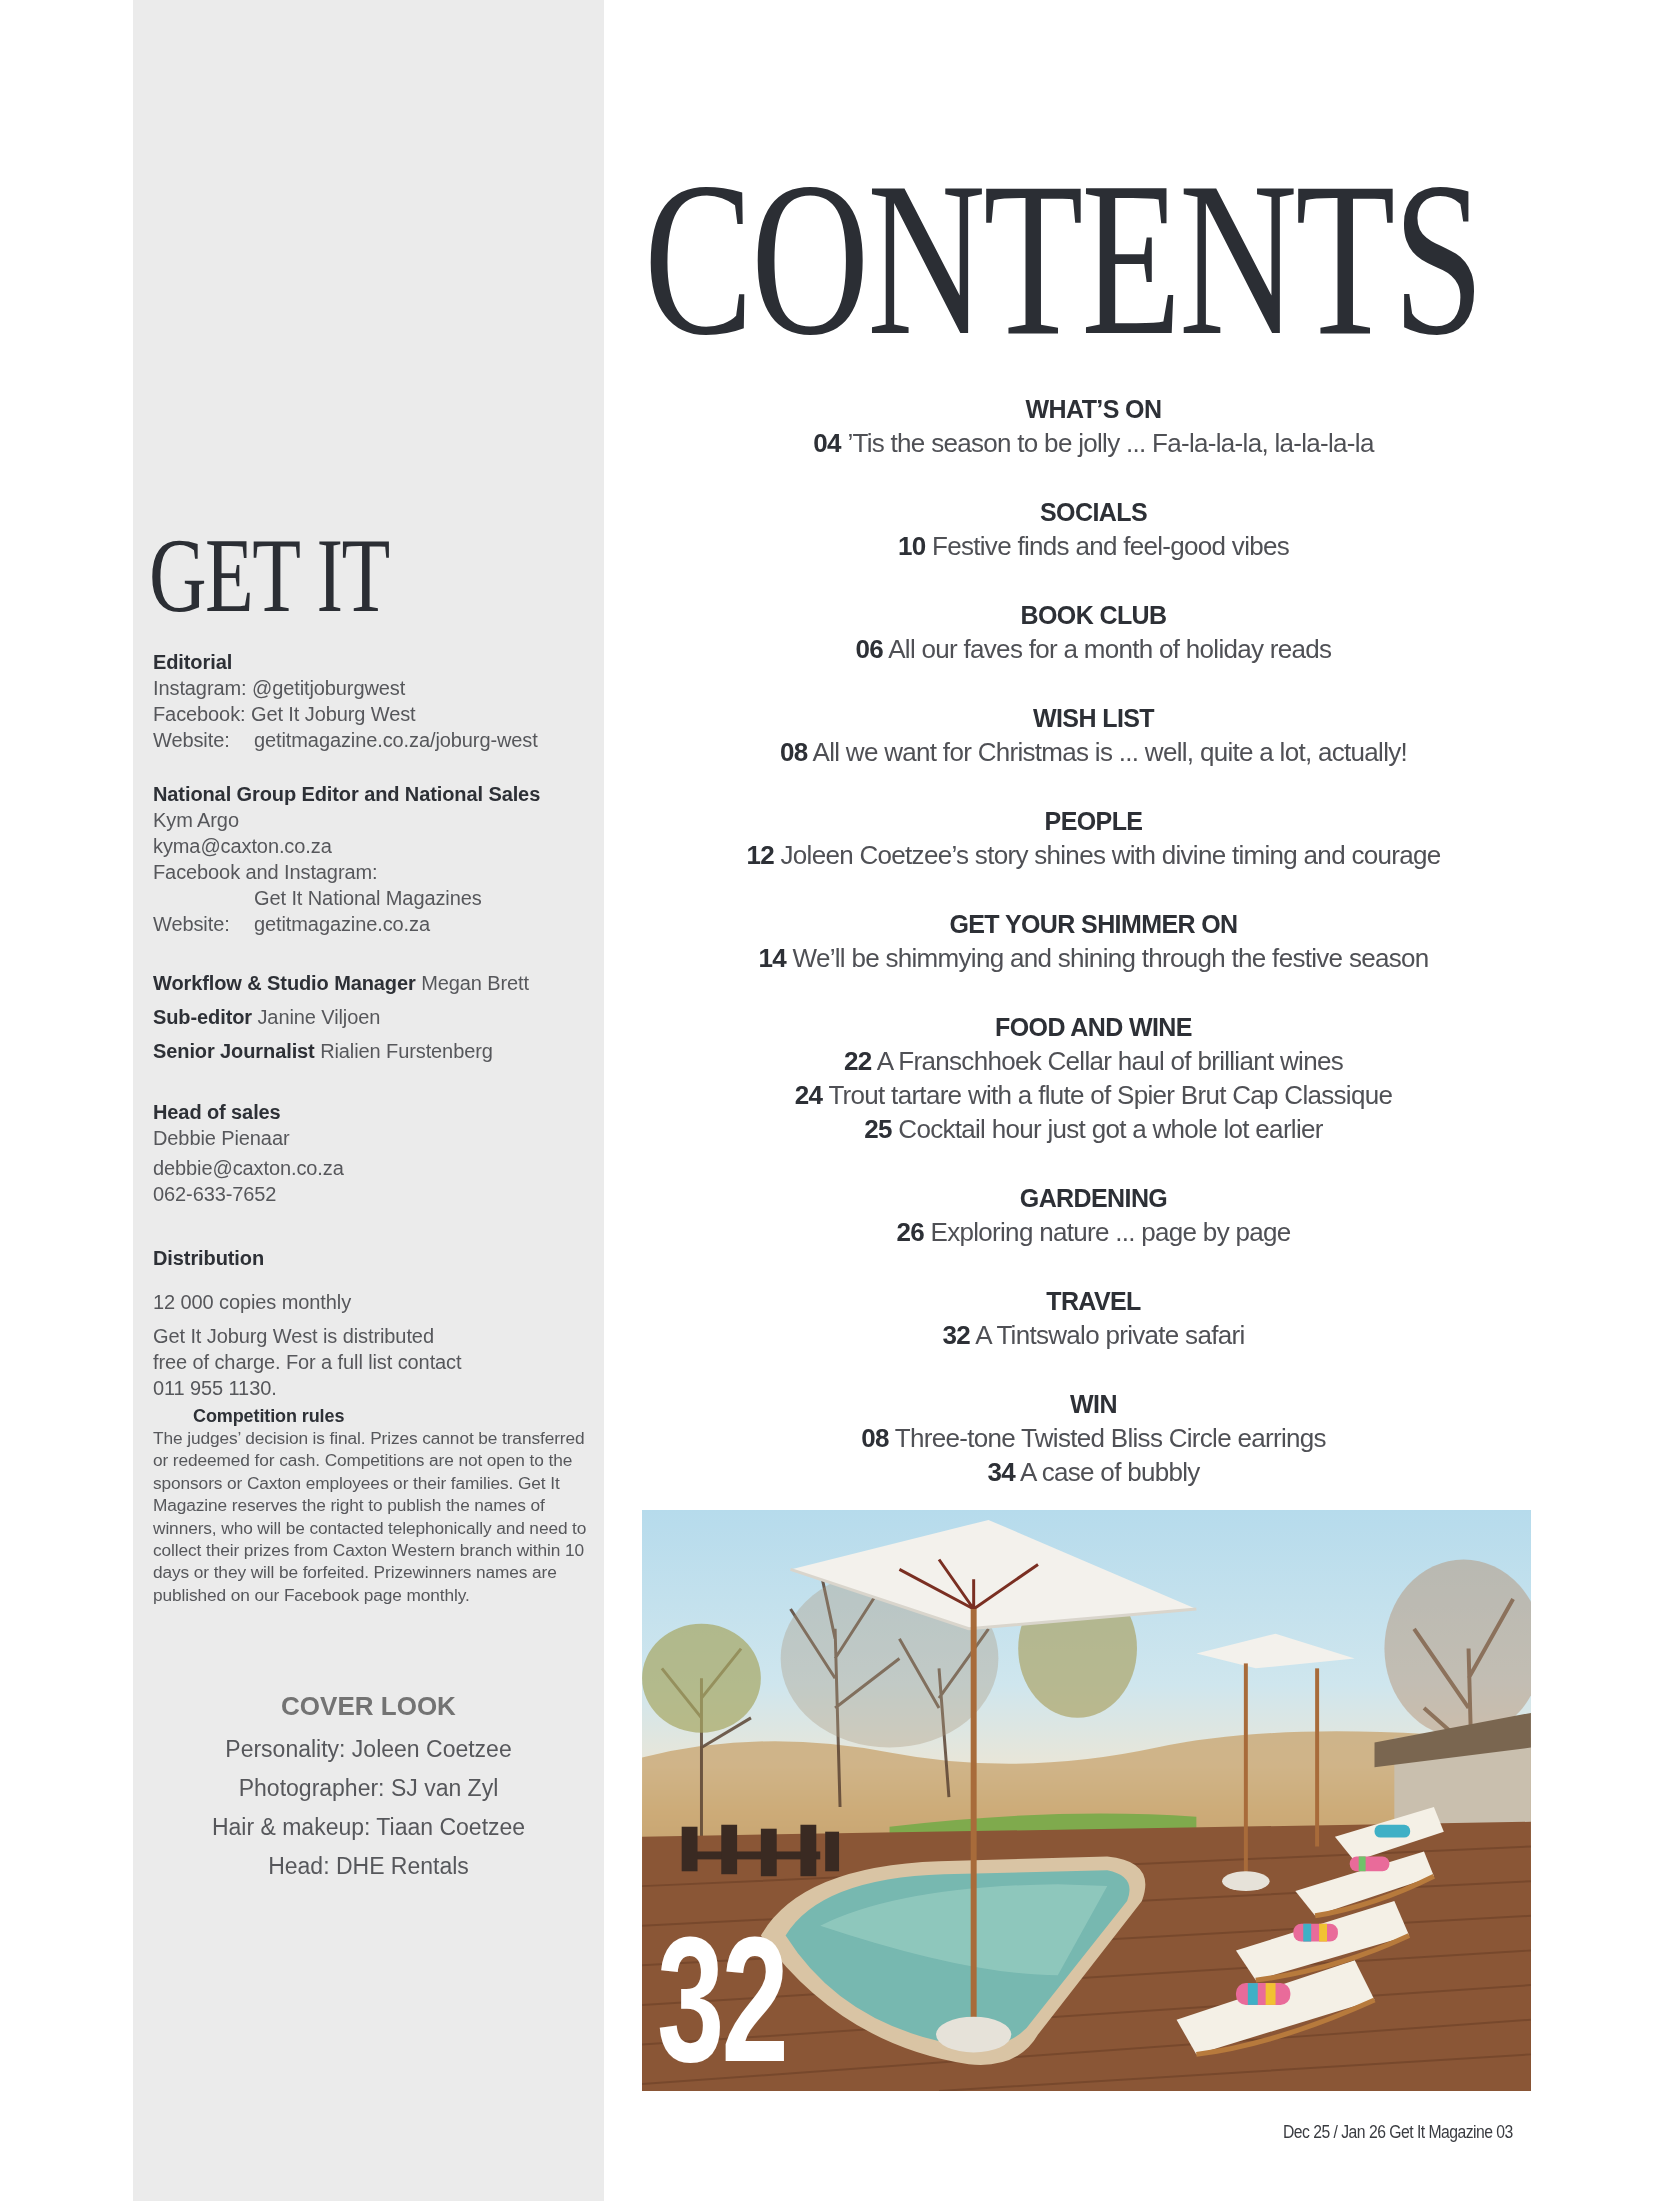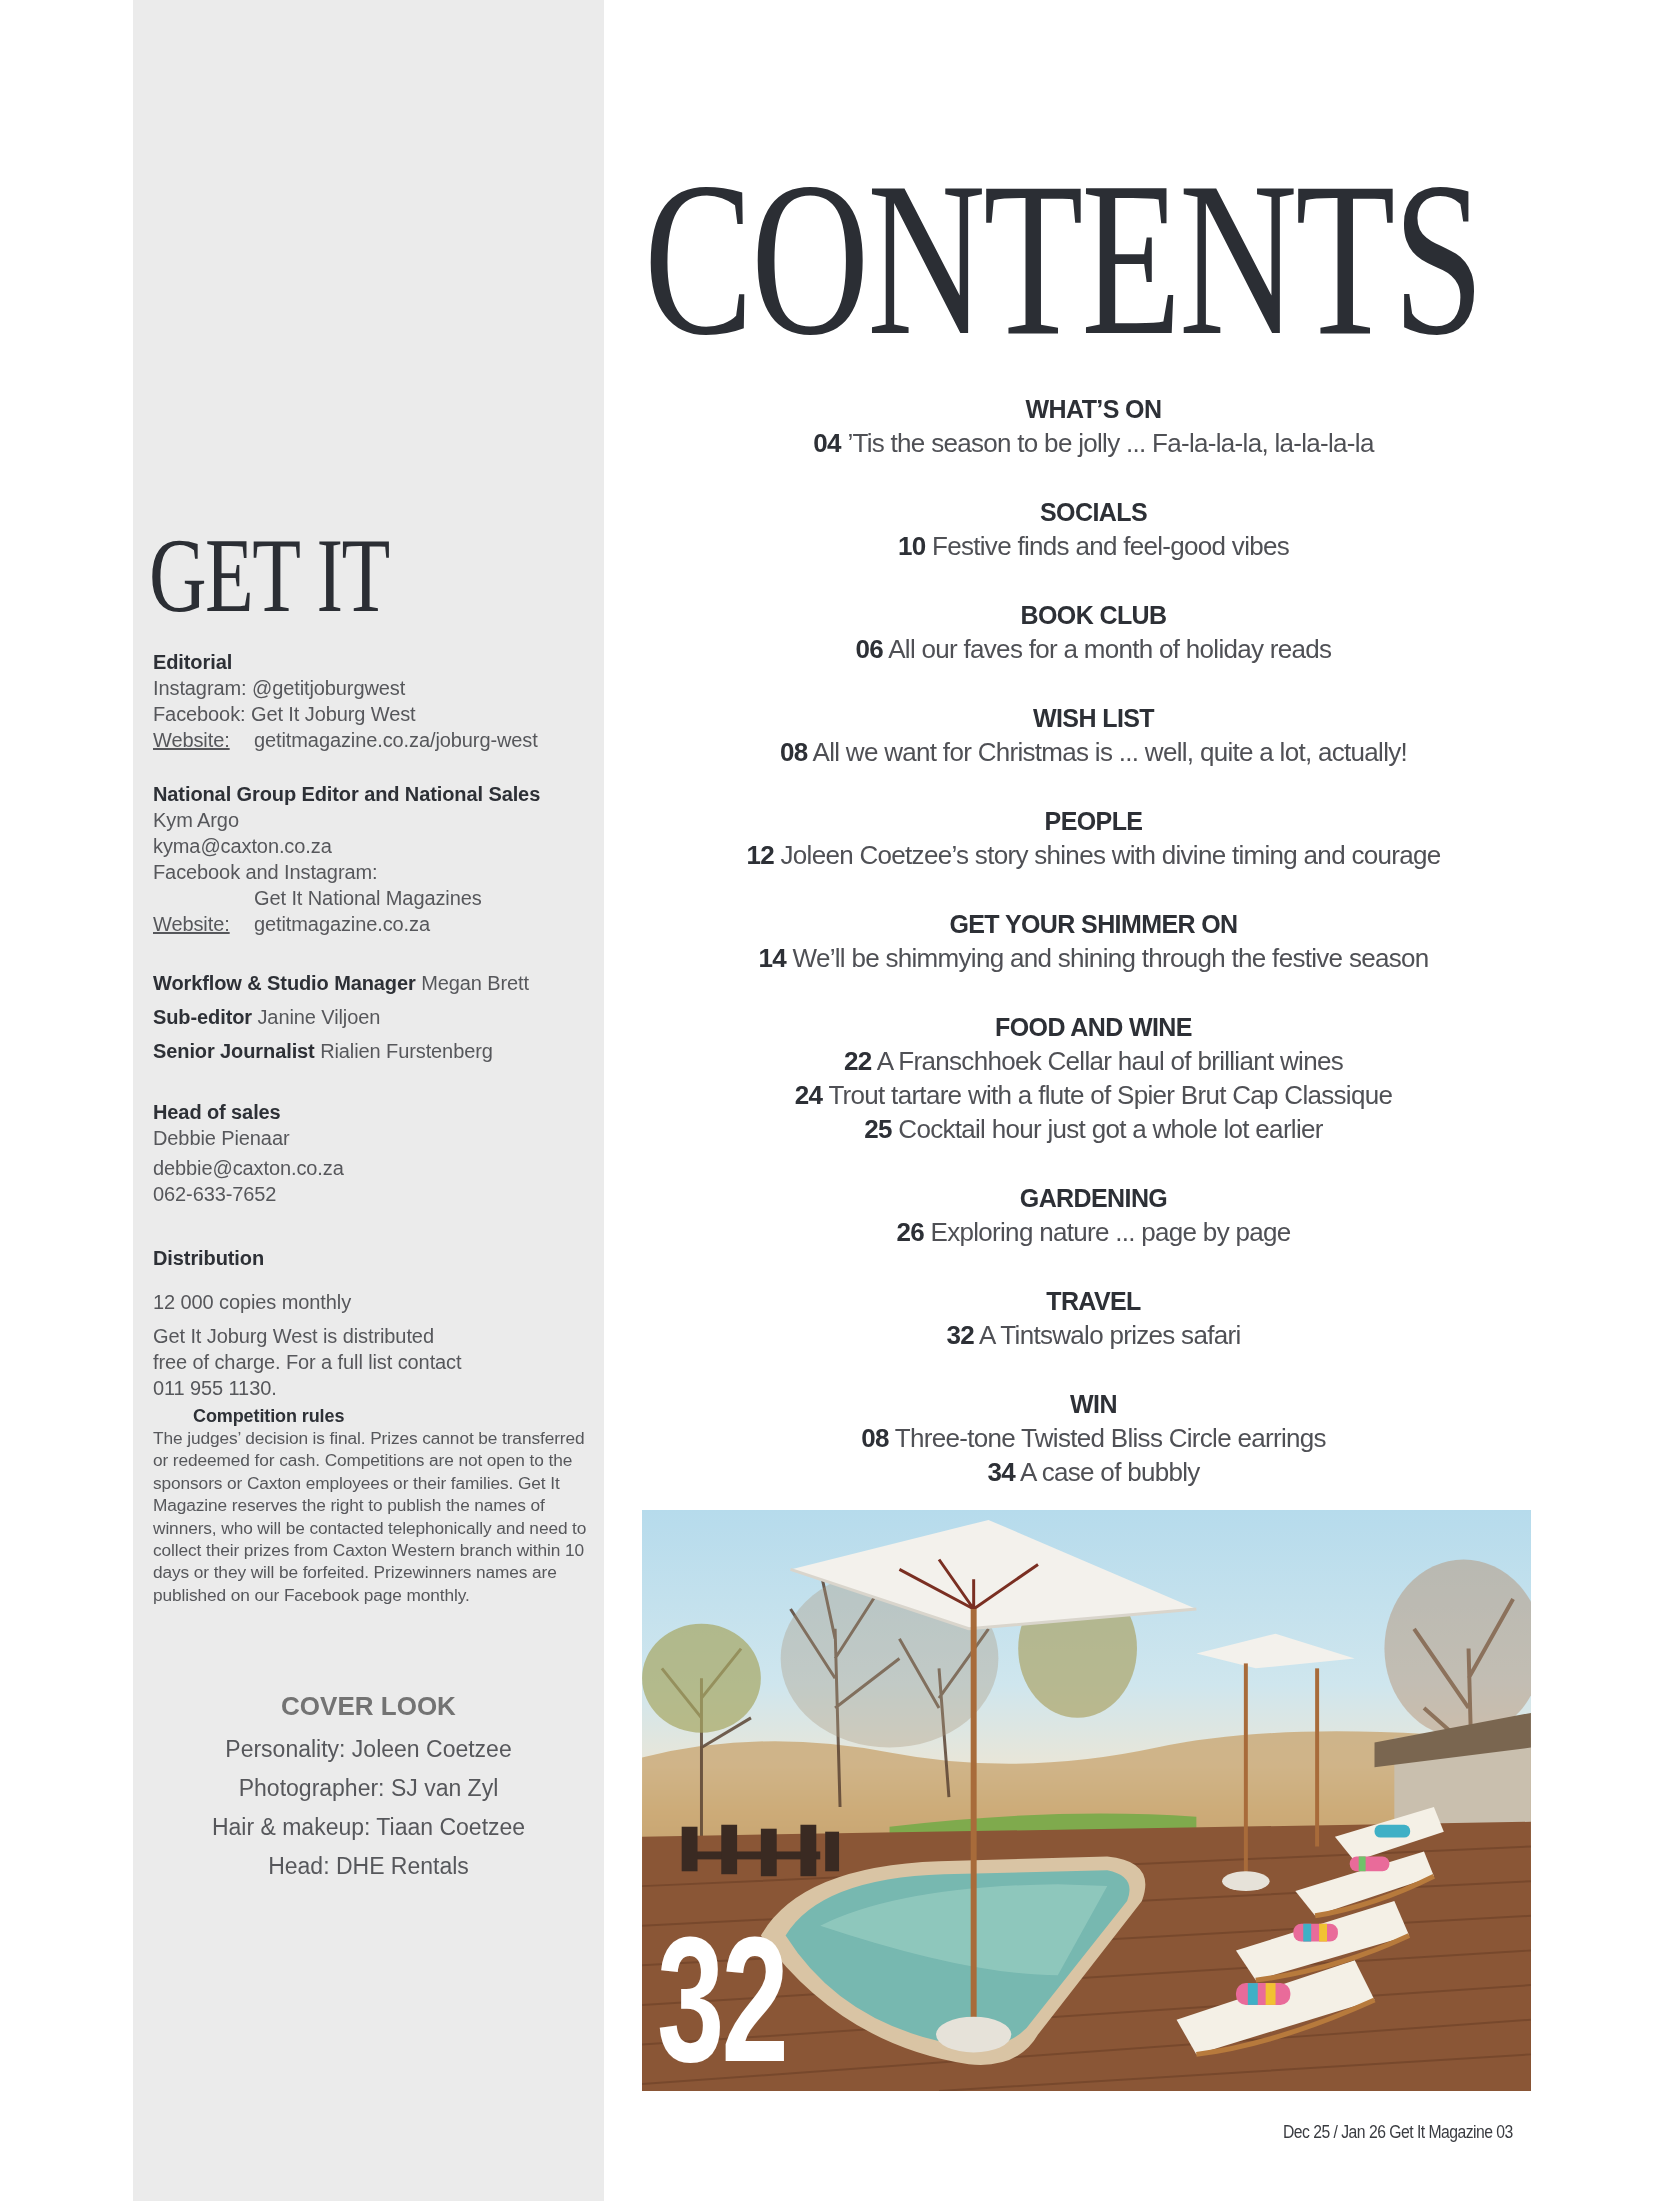--- a/index.html
+++ b/index.html
@@ -5,21 +5,21 @@
   html, body { margin:0; padding:0; }
   body { width:1679px; height:2202px; background:#ffffff; position:relative; overflow:hidden;
          font-family:"Liberation Sans", sans-serif; color:#2d3036; }
 
   
   .sidebar { position:absolute; left:133px; top:0; width:471px; height:2202px; background:#ebebeb; }
   .brand { position:absolute; left:149px; top:523px; font-family:"Liberation Serif", serif; font-size:105px;
            line-height:105px; color:#2b2e34; transform:scaleX(0.76); transform-origin:left top; white-space:nowrap; letter-spacing:-2px; }
   .sb-text { position:absolute; left:153px; font-size:20px; line-height:26px; color:#56575b; white-space:nowrap; letter-spacing:-0.1px; }
   .sb-bold { font-weight:bold; color:#2d3036; }
-  .sb-label { display:inline-block; width:101px;text-decoration:underline; }
+  .sb-label { display:inline-block; width:101px; }
   .indent { padding-left:101px; }
   .rules-title { font-weight:bold; color:#2d3036; font-size:18px; line-height:22px;margin-left:40px; }
   .rules-body { font-size:17.3px; line-height:22.4px; color:#56575b; white-space:normal; width:436px; letter-spacing:-0.1px; }
   .cover { position:absolute; left:133px; width:471px; text-align:center; top:1691px; }
   .cover-title { font-weight:bold; font-size:26px; line-height:30px; color:#737373; margin-bottom:9px; }
   .cover-line { font-size:23px; line-height:39px; color:#56575b; }
 
   
   .contents-title { position:absolute; left:644px; top:149px; font-family:"Liberation Serif", serif; font-size:220px;
                     line-height:220px; color:#2b2e34; transform:scaleX(0.745); transform-origin:left top; white-space:nowrap; letter-spacing:-3px; }
@@ -147,21 +147,21 @@
     <div class="toc-entry"><span class="toc-num">22</span> <span>A Franschhoek Cellar haul of brilliant wines</span></div>
     <div class="toc-entry"><span class="toc-num">24</span> <span>Trout tartare with a flute of Spier Brut Cap Classique</span></div>
     <div class="toc-entry"><span class="toc-num">25</span> <span>Cocktail hour just got a whole lot earlier</span></div>
   </div>
   <div class="toc-group">
     <div class="toc-heading">GARDENING</div>
     <div class="toc-entry"><span class="toc-num">26</span> <span>Exploring nature ... page by page</span></div>
   </div>
   <div class="toc-group">
     <div class="toc-heading">TRAVEL</div>
-    <div class="toc-entry"><span class="toc-num">32</span> <span>A Tintswalo prizes safari</span></div>
+    <div class="toc-entry"><span class="toc-num">32</span> <span>A Tintswalo private safari</span></div>
   </div>
   <div class="toc-group">
     <div class="toc-heading">WIN</div>
     <div class="toc-entry"><span class="toc-num">08</span> <span>Three-tone Twisted Bliss Circle earrings</span></div>
     <div class="toc-entry"><span class="toc-num">34</span> <span>A case of bubbly</span></div>
   </div>
 </div>
 
 <div class="photo" title="Safari lodge pool deck with white umbrellas and loungers">
   <svg width="889" height="581" viewBox="0 0 898 587">

